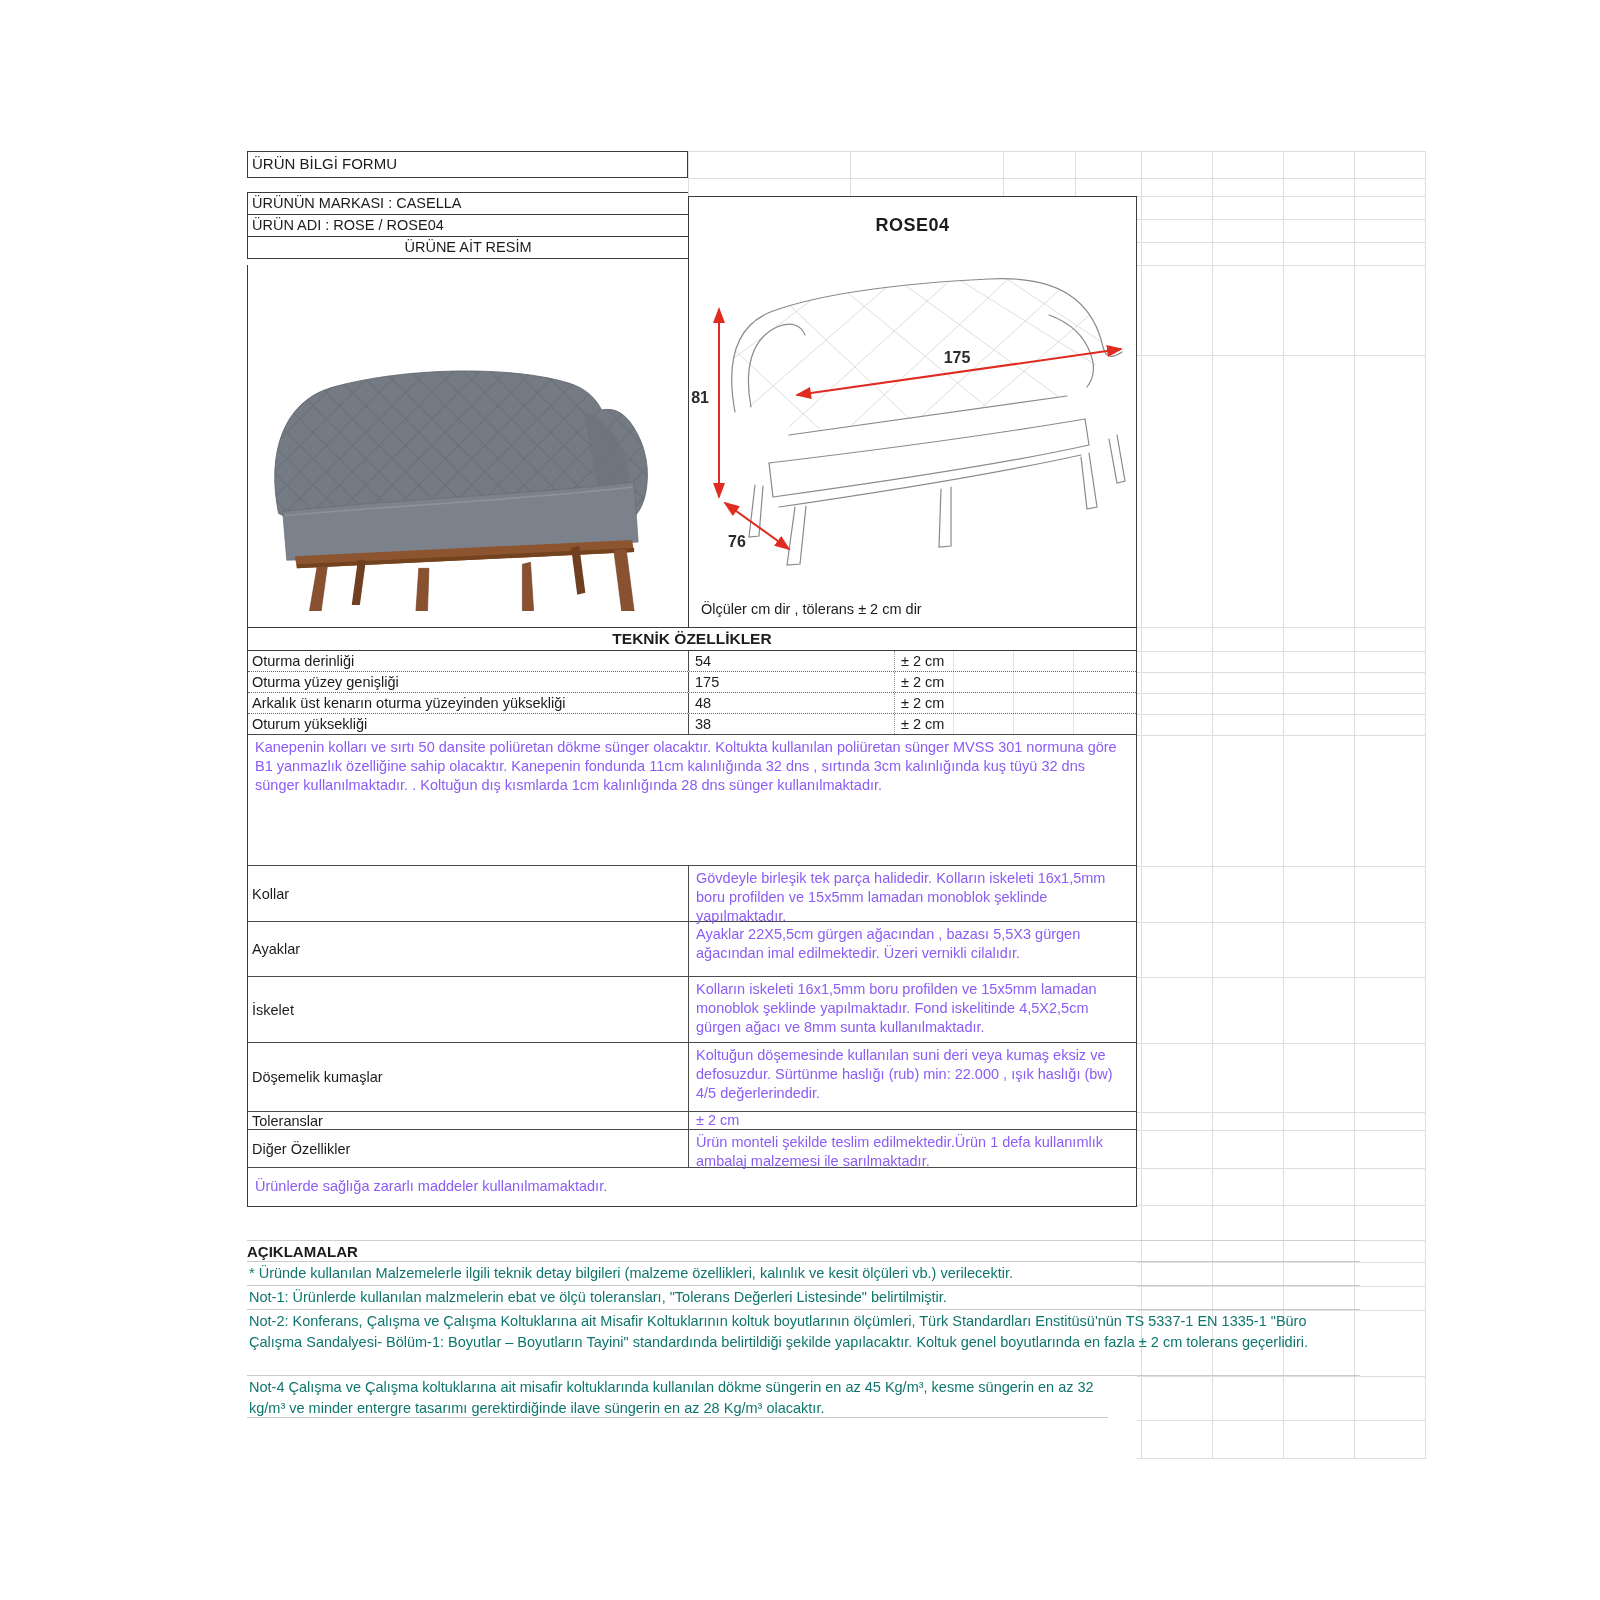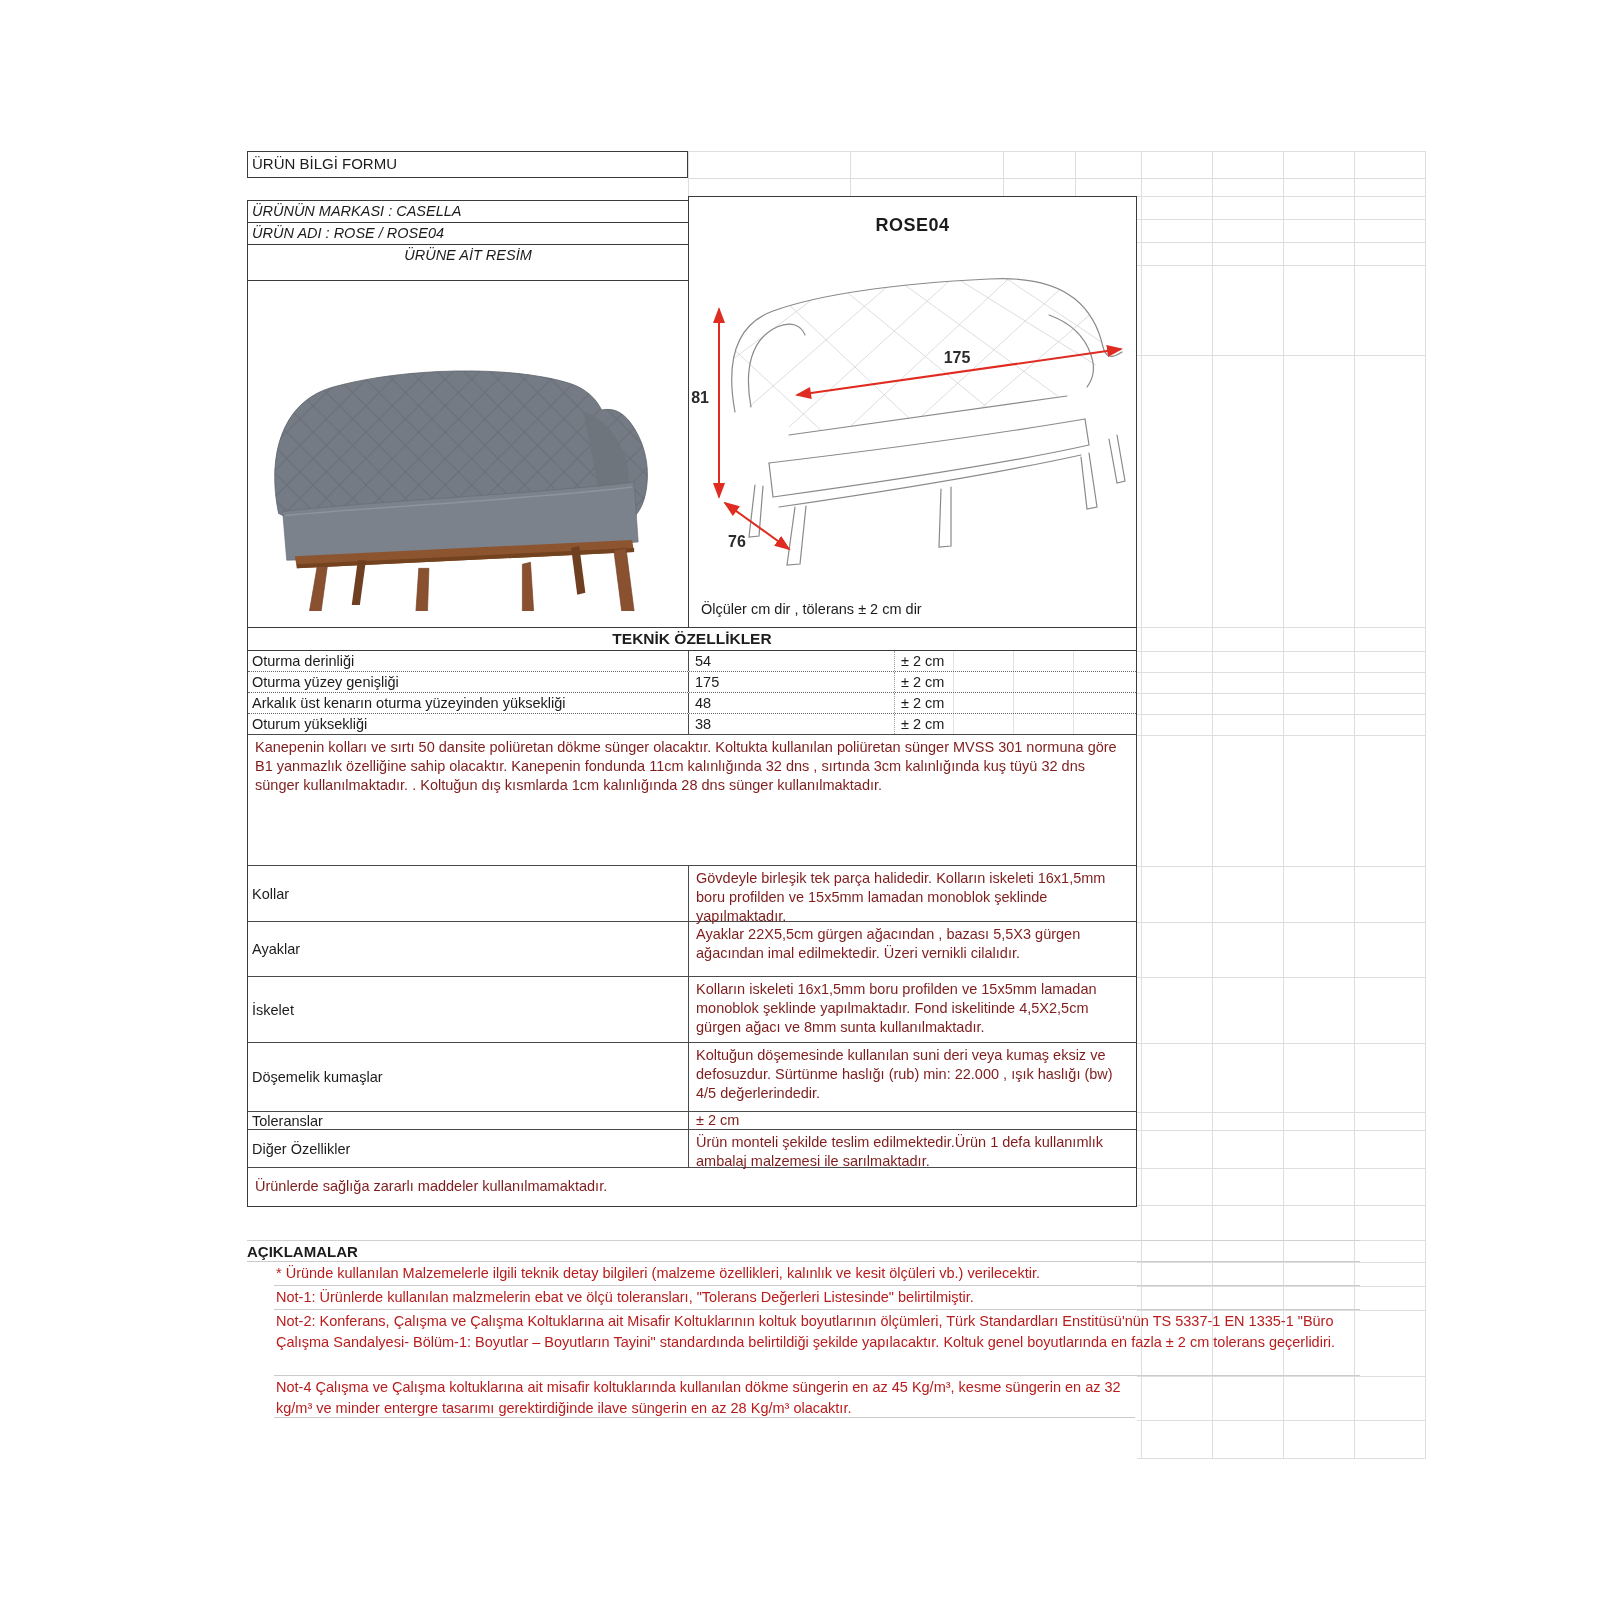--- a/index.html
+++ b/index.html
@@ -10,21 +10,21 @@
   .gh{position:absolute;left:1137px;width:289px;height:1px;background:#dedede;}
   .gh2{position:absolute;left:688px;width:449px;height:1px;background:#dedede;}
   .gv{position:absolute;width:1px;height:45px;top:151px;background:#dedede;}
   .gv2{position:absolute;width:1px;height:84px;top:651px;background:#e2e2e2;}
   .gvcols{position:absolute;left:1141px;top:151px;width:285px;height:1307px;
           background:repeating-linear-gradient(to right,#dedede 0 1px,transparent 1px 71px);}
   
   .title-cell{left:247px;top:151px;width:441px;height:27px;border:1.5px solid #3b3b3b;
               font-weight:normal;font-size:15px;line-height:24px;padding-left:4px;}
   
-  .info-wrap{left:247px;top:200px;width:441px;height:81px;border:1.5px solid #3b3b3b;border-right:none;font-style:italic;}
+  .info-wrap{left:247px;top:192px;width:441px;height:67px;border:1.5px solid #3b3b3b;border-right:none;}
   .irow{height:22px;border-bottom:1px solid #3b3b3b;font-size:14.5px;line-height:21px;padding-left:4px;box-sizing:border-box;}
   .irow:last-child{border-bottom:none;height:21px;}
   .irow.center{text-align:center;padding-left:0;}
   
   .photo-cell{left:247px;top:265px;width:441px;height:362px;border-left:1.5px solid #3b3b3b;}
   
   .panel{left:688px;top:196px;width:449px;height:431px;border:1.5px solid #3b3b3b;border-bottom:none;}
   .panel-title{position:absolute;top:18px;left:0;width:100%;text-align:center;
                font-weight:bold;font-size:18px;letter-spacing:.5px;}
   .units-note{position:absolute;left:12px;bottom:10px;font-size:14.5px;}
@@ -32,27 +32,27 @@
   .tech-header{left:247px;top:627px;width:890px;height:24px;border:1.5px solid #3b3b3b;
                text-align:center;font-weight:bold;font-size:15.5px;line-height:21px;}
   .spec{left:247px;top:651px;width:890px;height:556px;border:1.5px solid #3b3b3b;border-top:none;}
   .srow{display:flex;box-sizing:border-box;border-bottom:1px solid #4a4a4a;}
   .srow.dotted{border-bottom:1px dotted #666;}
   .srow:last-child{border-bottom:none;}
   .c-label{width:441px;border-right:1px solid #4a4a4a;padding:1px 4px;font-size:14.5px;
            display:flex;align-items:center;box-sizing:border-box;}
   .c-val{width:205px;padding:1px 6px;font-size:14.5px;display:flex;align-items:center;box-sizing:border-box;}
   .c-tol{flex:1;border-left:1px dotted #999;padding:1px 6px;font-size:14.5px;display:flex;align-items:center;box-sizing:border-box;}
-  .c-text{flex:1;padding:3px 7px;font-size:14.5px;line-height:1.3;color:#7f1d1d;box-sizing:border-box;}
+  .c-text{flex:1;padding:3px 7px;font-size:14.5px;line-height:1.3;color:#8b5cf6;box-sizing:border-box;}
   
   .notes{left:247px;top:1240px;width:1113px;}
   .notes-heading{font-weight:bold;font-size:15px;height:22px;line-height:22px;
                  border-top:1px solid #d0d0d0;border-bottom:1px solid #cbcbcb;box-sizing:border-box;}
   .nitem{font-size:14.5px;line-height:20.5px;padding:1px 4px 1px 2px;border-bottom:1px solid #cbcbcb;
-         box-sizing:border-box;color:#b91c1c;margin-left:27px;}
+         box-sizing:border-box;color:#0f766e;}
   .nitem.short{width:861px;}
   svg text{font-family:"Liberation Sans",sans-serif;}
 </style>
 </head>
 <body>
 
 <div id="page">
 
   <div>
     <div class="gvcols"></div>

